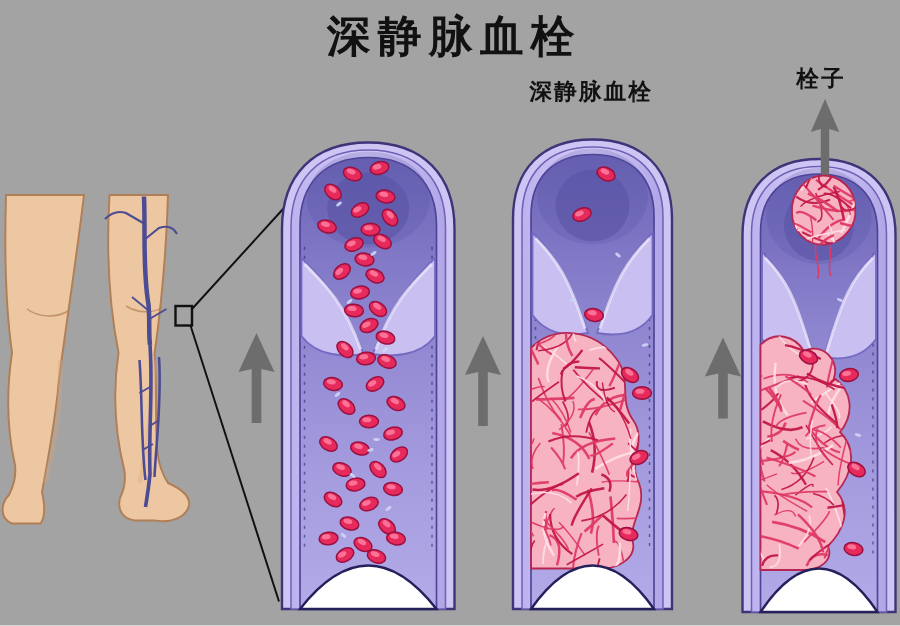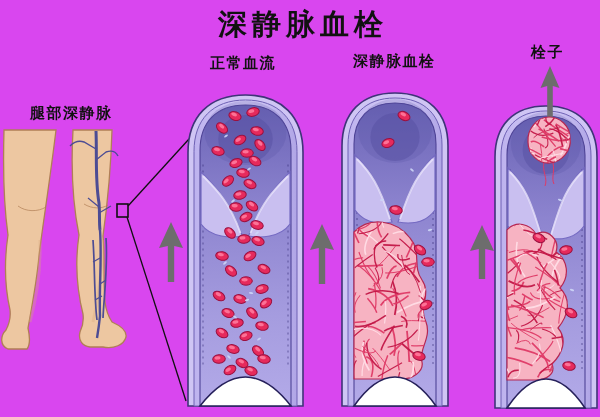--- a/index.html
+++ b/index.html
@@ -1,16 +1,16 @@
 <!DOCTYPE html>
 <html><head>
 <meta charset="utf-8">
 <style>
   html,body{margin:0;padding:0;background:#fff;}
-  .canvas{position:relative;width:600px;height:417px;background:#d946ef;
+  .canvas{position:relative;width:600px;height:417px;background:#a3a3a3;
           font-family:"DejaVu Sans",sans-serif;overflow:hidden;}
   .label{position:absolute;font-weight:bold;white-space:nowrap;color:#111;}
   .title{font-size:29px;letter-spacing:5px;left:163px;top:5px;width:280px;text-align:center;}
   .sub{font-size:15px;letter-spacing:1.5px;}
   .lbl-normal{left:210px;top:54px;}
   .lbl-dvt{left:353px;top:52px;}
   .lbl-embolus{left:531px;top:43px;font-family:Liberation Mono, monospace;}
   .lbl-legs{left:30px;top:104px;}
   svg.illustration{position:absolute;left:0;top:0;}
 </style>
@@ -584,18 +584,16 @@
         <g>
           <path d="M 322,224 L 334,250 L 325.2,248 L 325.2,284 L 318.8,284 L 318.8,248 L 310,250 Z" fill="#6d6d6d"></path>
         </g>
         <g>
           <path d="M 482,225 L 494,251 L 485.2,249 L 485.2,279 L 478.8,279 L 478.8,249 L 470,251 Z" fill="#6d6d6d"></path>
         </g>
       </g>
     </svg>
 
   <div class="label title" style="color: rgb(17, 17, 17);">深静脉血栓</div>
-  <div class="label sub lbl-legs" style="color: rgb(17, 17, 17);">腿部深静脉</div>
-  <div class="label sub lbl-normal" style="color: rgb(17, 17, 17);">正常血流</div>
   <div class="label sub lbl-dvt" style="color: rgb(17, 17, 17);">深静脉血栓</div>
   <div class="label sub lbl-embolus" style="color: rgb(17, 17, 17);">栓子</div>
 
 </div>
 
 </body></html>

